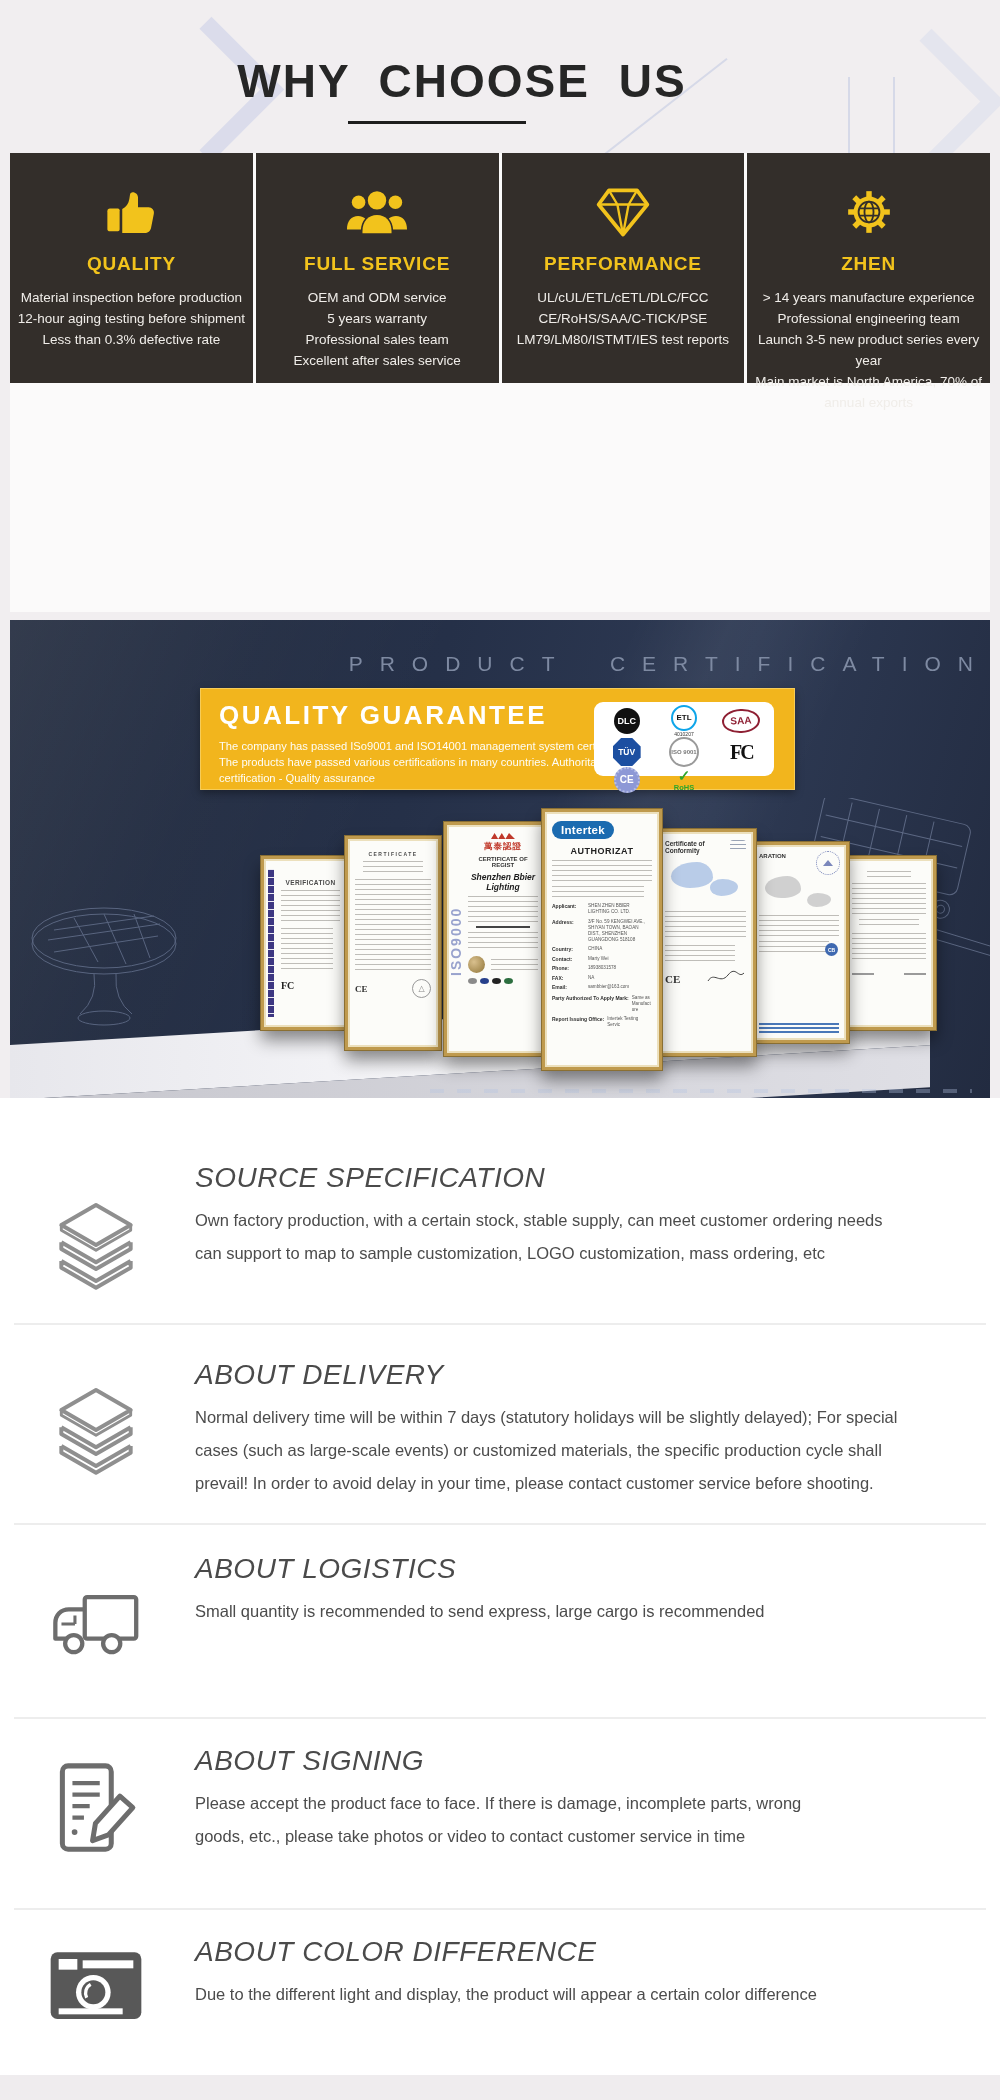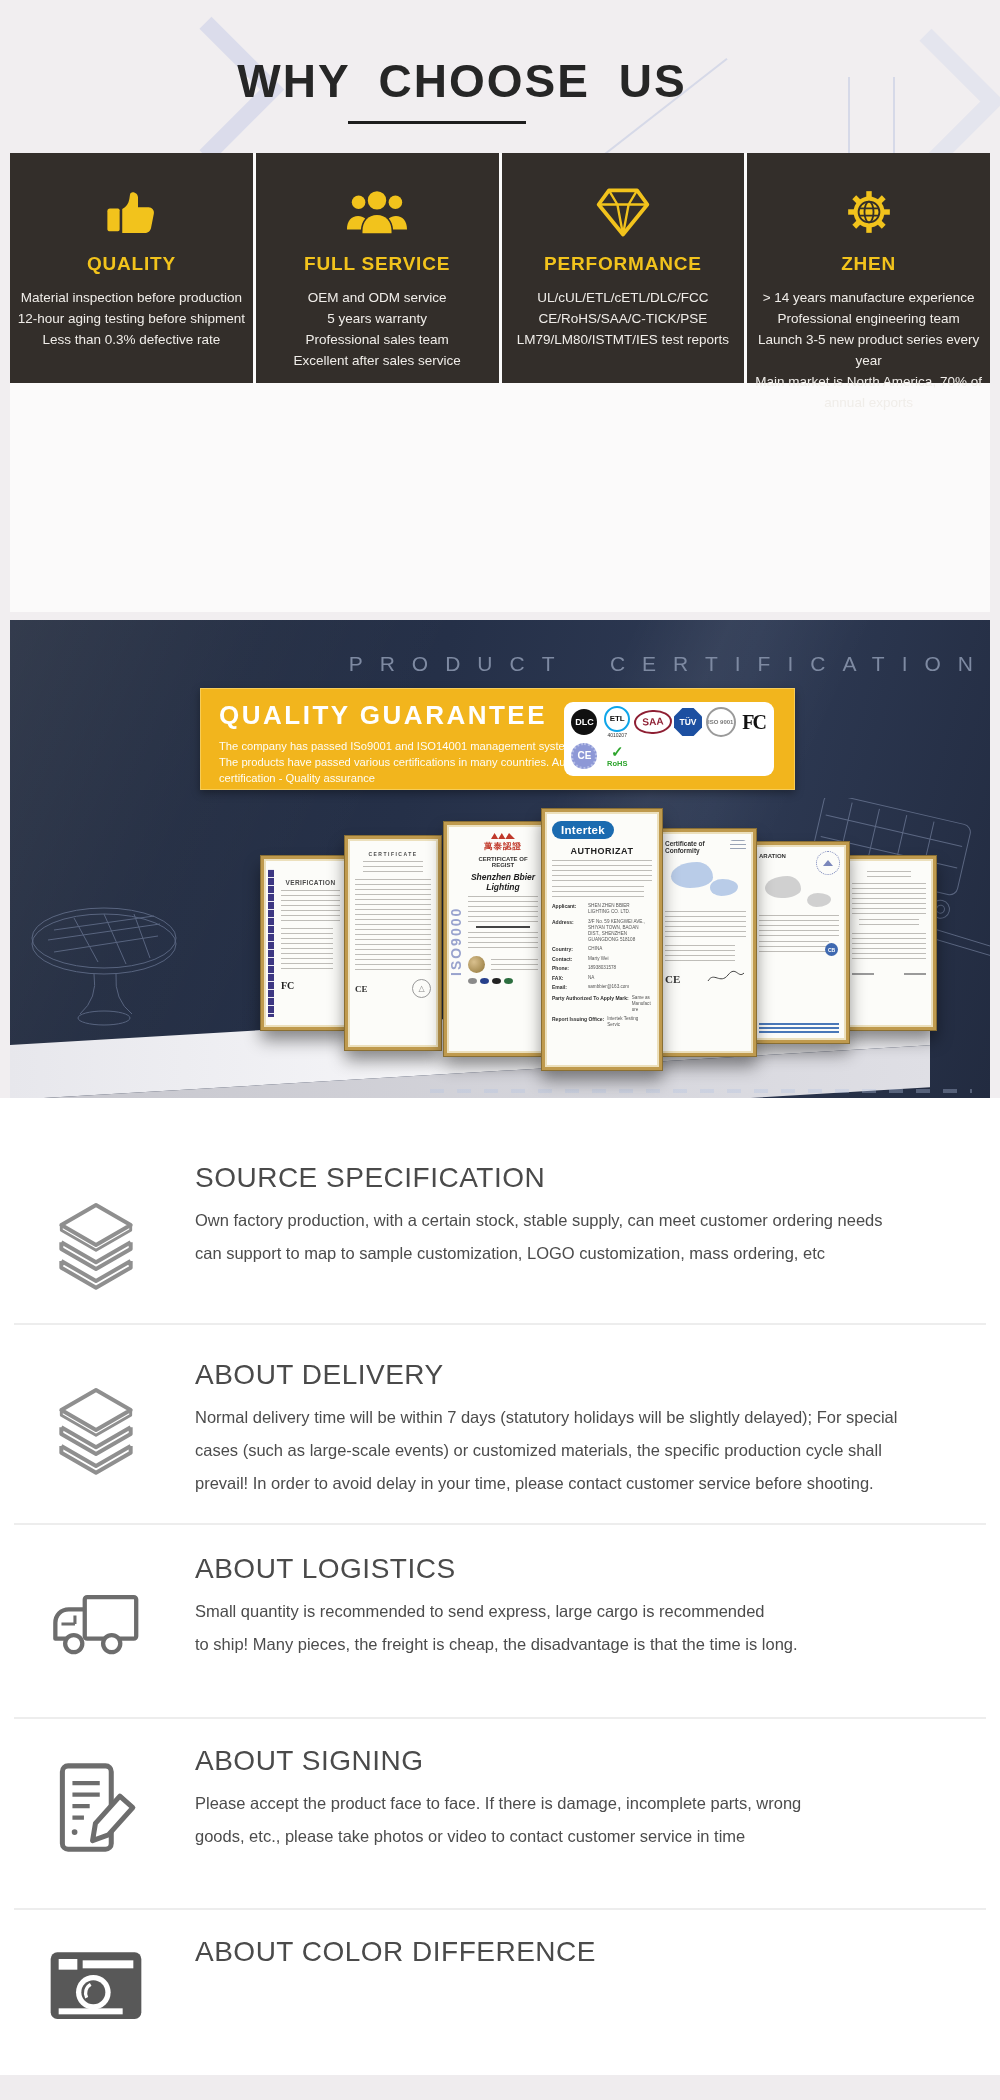--- a/index.html
+++ b/index.html
@@ -32,22 +32,22 @@
   .cert::before{content:"";position:absolute;inset:0;
         background:linear-gradient(115deg,rgba(255,255,255,.08) 0%,rgba(255,255,255,.02) 22%,transparent 38%),
                    linear-gradient(115deg,transparent 52%,rgba(255,255,255,.05) 60%,transparent 72%);}
   .cert-heading{position:relative;margin:32px 0 0;text-align:right;font-size:21px;font-weight:400;
         color:#7e8aa2;letter-spacing:17px;word-spacing:16px;}
   .banner{position:absolute;left:190px;top:68px;width:595px;height:102px;background:#f2b51d;
         border:1px solid #f6cc58;box-sizing:border-box;box-shadow:0 3px 8px rgba(0,0,0,.35);z-index:5;}
   .banner-title{margin:11px 0 0 18px;font-size:26px;font-weight:bold;color:#ffffff;letter-spacing:2.5px;}
   .banner-line{margin:0 0 0 18px;font-size:11.2px;line-height:16px;color:#fefdf6;}
   .banner-line:first-of-type{margin-top:7px;}
-  .logo-panel{position:absolute;right:20px;top:13px;width:210px;height:74px;background:#fff;border-radius:9px;
-        display:grid;grid-template-columns:repeat(6,1fr);grid-template-rows:1fr 1fr;align-items:center;justify-items:center;
+  .logo-panel{position:absolute;right:20px;top:13px;width:180px;height:74px;background:#fff;border-radius:9px;
+        display:grid;grid-template-columns:repeat(3,1fr);grid-template-rows:1fr 1fr;align-items:center;justify-items:center;
         padding:3px 4px;box-sizing:border-box;}
   .lg{display:flex;flex-direction:column;align-items:center;justify-content:center;line-height:1;}
   .lg-dlc{width:26px;height:26px;border-radius:50%;background:#101010;color:#fff;font-size:9px;font-weight:bold;
         display:flex;align-items:center;justify-content:center;}
   .lg-etl .circ{width:22px;height:22px;border:2px solid #0ea5e9;border-radius:50%;font-size:8px;font-weight:bold;color:#111;
         display:flex;align-items:center;justify-content:center;}
   .lg-etl .sub{font-size:5px;color:#333;margin-top:1px;}
   .lg-saa{width:34px;height:20px;border:2px solid #8e1f33;border-radius:50%;color:#8e1f33;font-weight:bold;font-size:10px;
         display:flex;align-items:center;justify-content:center;transform:rotate(-3deg);}
   .lg-tuv{width:28px;height:28px;background:#1c4fa1;clip-path:polygon(30% 0,70% 0,100% 30%,100% 70%,70% 100%,30% 100%,0 70%,0 30%);
@@ -119,21 +119,21 @@
   .c6-bluefoot{position:absolute;left:7px;right:7px;bottom:7px;}
   .c6-bluefoot b{display:block;height:2px;background:#4a78b8;margin-top:2px;}
   .c7-sigs{display:flex;justify-content:space-between;margin-top:10px;}
   .c7-sigs i{display:block;width:30%;height:2px;background:#9a9a9a;}
 
   
   .white-wrap{background:#ffffff;}
   .info{display:flex;box-sizing:border-box;padding:34px 40px 0 48px;position:relative;background:#fff;}
   .info + .info::before{content:"";position:absolute;top:0;left:14px;right:14px;height:2px;background:#ededed;}
   .info-icon{width:147px;flex-shrink:0;}
-  .info-h{margin:0 0 10px;font-size:28px;font-weight:400;color:#4a4a4a;letter-spacing:.5px;}
+  .info-h{margin:0 0 10px;font-size:28px;font-weight:400;color:#4a4a4a;letter-spacing:.5px;font-style:italic;}
   .info-p{margin:0;font-size:16.5px;line-height:33px;color:#4c4c4c;}
   .is1{height:225px;padding-top:64px;} .is1 .info-icon svg{margin-top:38px;}
   .is2{height:200px;padding-top:36px;} .is2 .info-icon svg{margin-top:26px;}
   .is3{height:194px;padding-top:30px;} .is3 .info-icon svg{margin-top:30px;}
   .is4{height:191px;padding-top:28px;} .is4 .info-icon svg{margin-top:12px;}
   .is5{height:167px;padding-top:28px;} .is5 .info-icon svg{margin-top:5px;}
   .footer-band{height:25px;background:#efecee;}
 </style>
 </head>
 <body>
@@ -456,21 +456,20 @@
           <rect x="30" y="10" width="42" height="34" rx="2"></rect>
           <path d="M30 20H17c-6.5 0-11 5-11 11v13h9"></path>
           <path d="M11 32h11M22 25v7" stroke-width="2.5"></path>
           <circle cx="21" cy="48" r="7" fill="#fff"></circle>
           <circle cx="52" cy="48" r="7" fill="#fff"></circle>
         </svg>
       </div>
       <div class="info-text">
         <h2 class="info-h">ABOUT LOGISTICS</h2>
         <p class="info-p">Small quantity is recommended to send express, large cargo is recommended</p>
-        <p class="info-p">to ship! Many pieces, the freight is cheap, the disadvantage is that the time is long.</p>
       </div>
     </section>
 
     <section class="info is4">
       <div class="info-icon">
         <svg width="92" height="104" viewBox="0 0 64 72" fill="none" stroke="#6d6d6d" stroke-width="3.5" stroke-linejoin="round">
           <rect x="10" y="6" width="34" height="58" rx="4"></rect>
           <path d="M17 18h19M17 26h19M17 34h12M17 42h8" stroke-width="3"></path>
           <circle cx="18.5" cy="52" r="2" fill="#6d6d6d" stroke="none"></circle>
           <path d="M33 46l17-19 9 8-17 19-11 4z" fill="#fff"></path>
@@ -491,18 +490,19 @@
           <rect x="8" y="13" width="14" height="8" fill="#fff"></rect>
           <rect x="26" y="14" width="38" height="6" fill="#fff"></rect>
           <circle cx="34" cy="38" r="13" fill="#fff"></circle>
           <circle cx="34" cy="38" r="9" fill="#585858"></circle>
           <path d="M29 42a7.5 7.5 0 0 1 3-10" stroke="#fff" stroke-width="2.5" fill="none"></path>
           <rect x="8" y="50" width="48" height="4.5" fill="#fff"></rect>
         </svg>
       </div>
       <div class="info-text">
         <h2 class="info-h">ABOUT COLOR DIFFERENCE</h2>
+        <p class="info-p">Due to the different light and display, the product will appear a certain color difference</p>
       </div>
     </section>
 
     <div class="footer-band"></div>
   </div>
 </div>
 
 </body></html>

